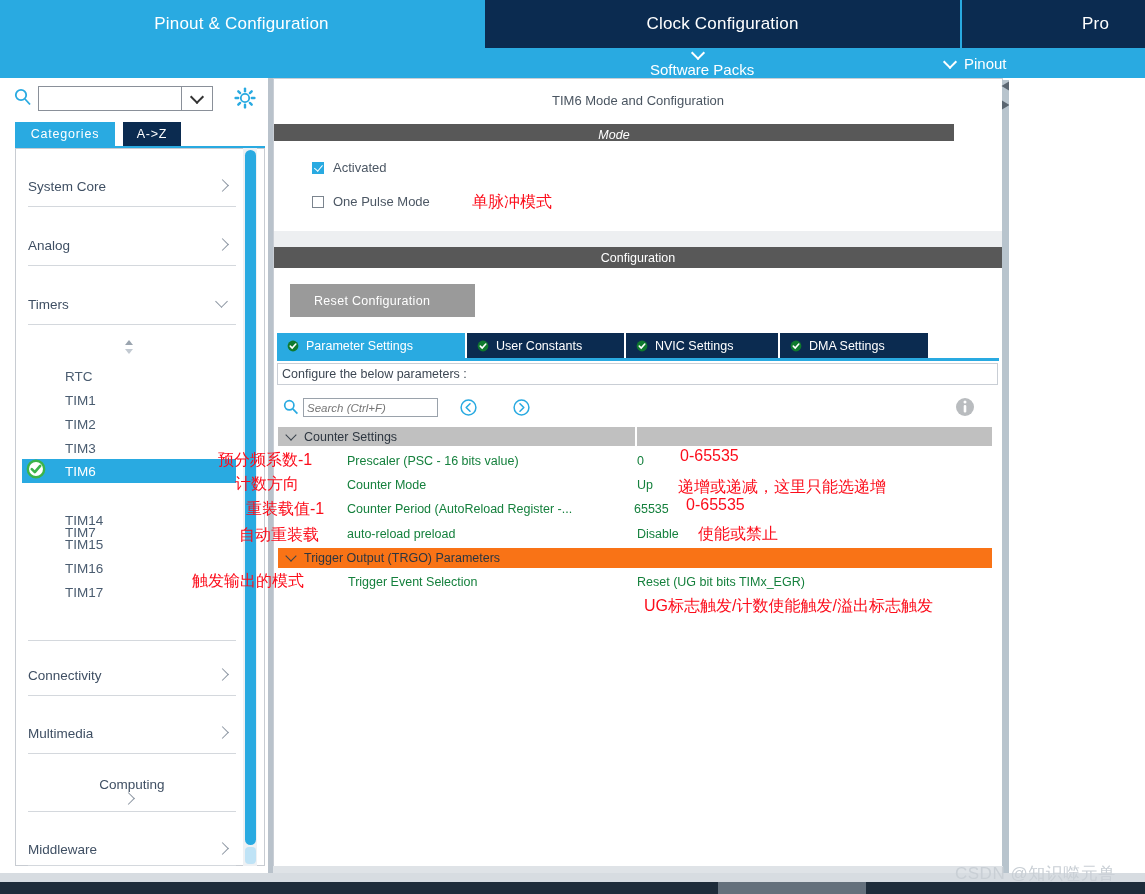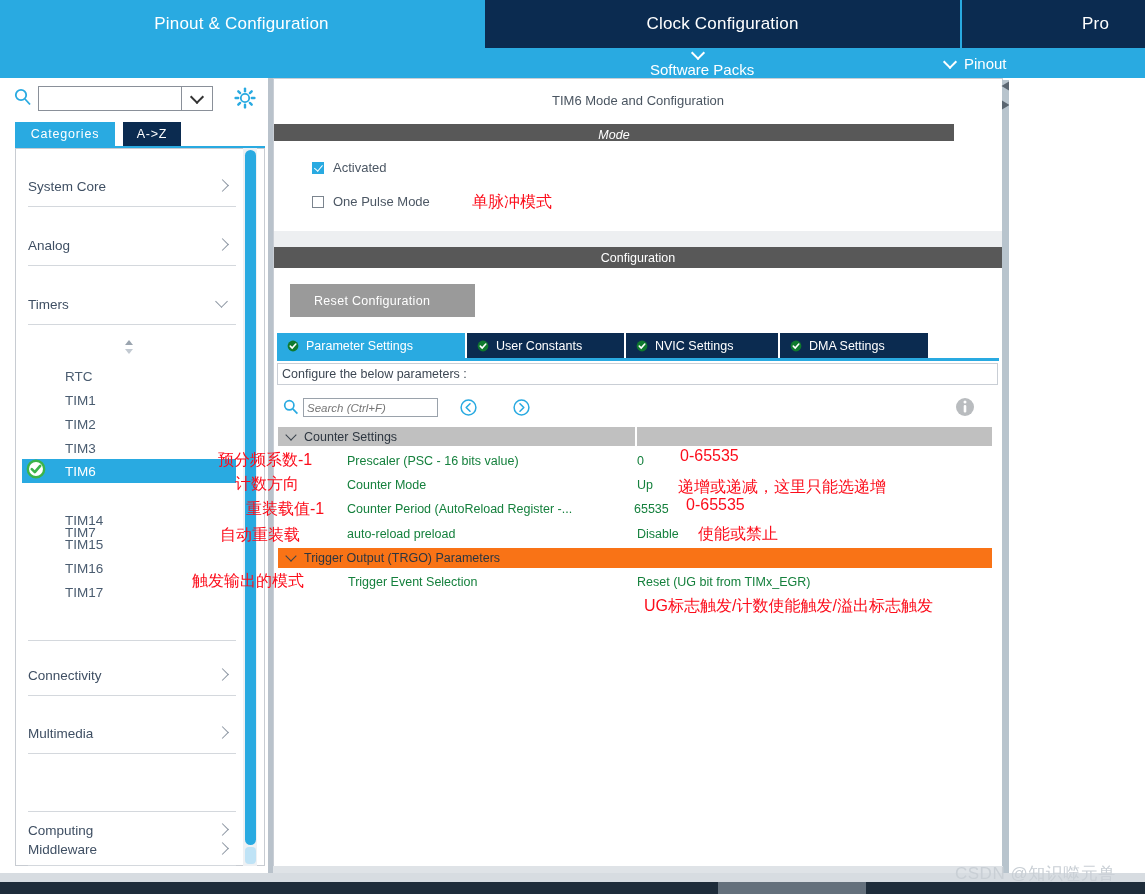--- a/index.html
+++ b/index.html
@@ -396,21 +396,21 @@
   <span class="arrow-r"></span>
 </div>
 <div class="abs cat-rule" style="top:695px;"></div>
 
 <div class="abs cat-row" style="top:719px;">
   <span>Multimedia</span>
   <span class="arrow-r"></span>
 </div>
 <div class="abs cat-rule" style="top:753px;"></div>
 
-<div class="abs cat-row" style="top:816px;">
+<div class="abs cat-row" style="top:777px;flex-direction:column;">
   <span>Computing</span>
   <span class="arrow-r"></span>
 </div>
 <div class="abs cat-rule" style="top:811px;"></div>
 
 <div class="abs cat-row" style="top:835px;">
   <span>Middleware</span>
   <span class="arrow-r"></span>
 </div>
 <div class="abs cat-rule" style="top:865px;"></div>
@@ -542,33 +542,33 @@
 
 <div class="abs" id="grp-trgo">
   <span class="caret-d"></span>
   <span>Trigger Output (TRGO) Parameters</span>
 </div>
 
 <div class="abs prow pname" style="left:348px; top:571px;">
   <span>Trigger Event Selection</span>
 </div>
 <div class="abs prow pval" style="left:637px; top:571px;">
-  <span>Reset (UG bit from TIMx_EGR)</span>
+  <span>Reset (UG bit bits TIMx_EGR)</span>
 </div>
 
 <div class="ann" style="left:218px; top:450px;">预分频系数-1</div>
 <div class="ann" style="left:680px; top:447px;">0-65535</div>
 
 <div class="ann" style="left:235px; top:474px;">计数方向</div>
 <div class="ann" style="left:678px; top:470px;margin-top:7px;">递增或递减，这里只能选递增</div>
 
 <div class="ann" style="left:222px; top:499px;margin-left:24px;">重装载值-1</div>
 <div class="ann" style="left:686px; top:496px;">0-65535</div>
 
-<div class="ann" style="left:220px; top:525px;">自动重装载</div>
+<div class="ann" style="left:239px; top:525px;">自动重装载</div>
 <div class="ann" style="left:698px; top:524px;">使能或禁止</div>
 
 <div class="ann" style="left:192px; top:571px;">触发输出的模式</div>
 <div class="ann" style="left:644px; top:596px;">UG标志触发/计数使能触发/溢出标志触发</div>
 
 <div class="abs" id="main-sb-track"></div>
 <svg class="abs" id="main-sb-up" viewBox="0 0 9 10">
   <polygon points="8,0.5 8,9.5 0.5,5" fill="#5a6570"></polygon>
 </svg>
 <svg class="abs" id="main-sb-dn" viewBox="0 0 9 10">

